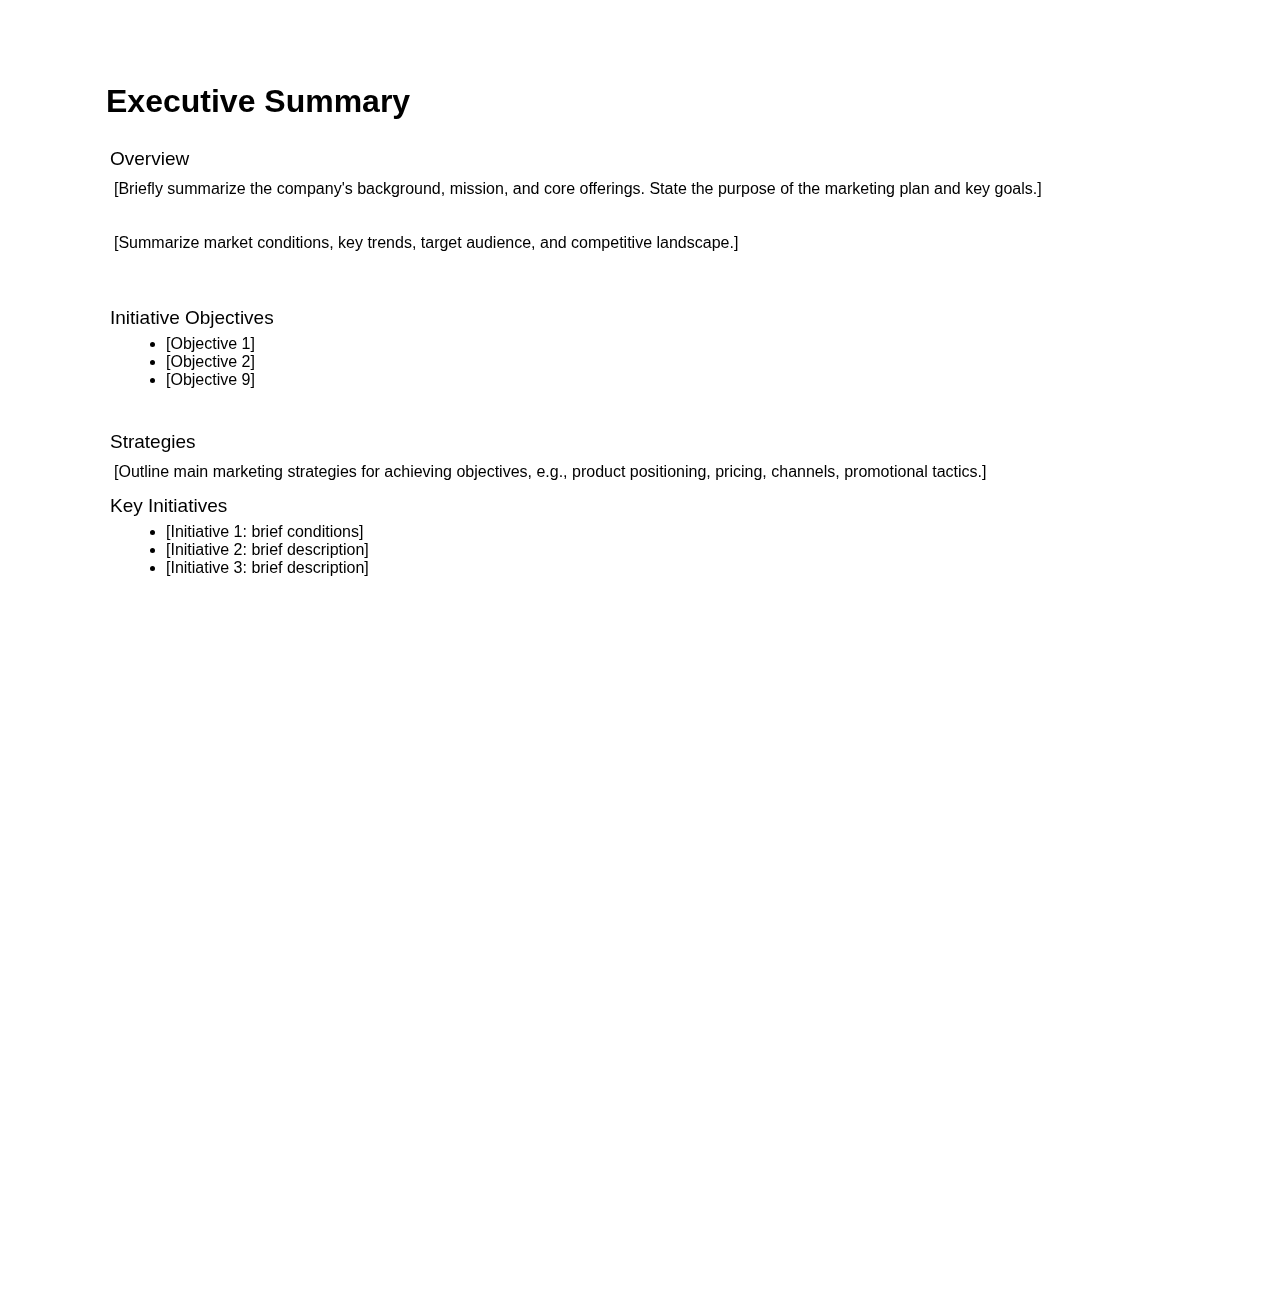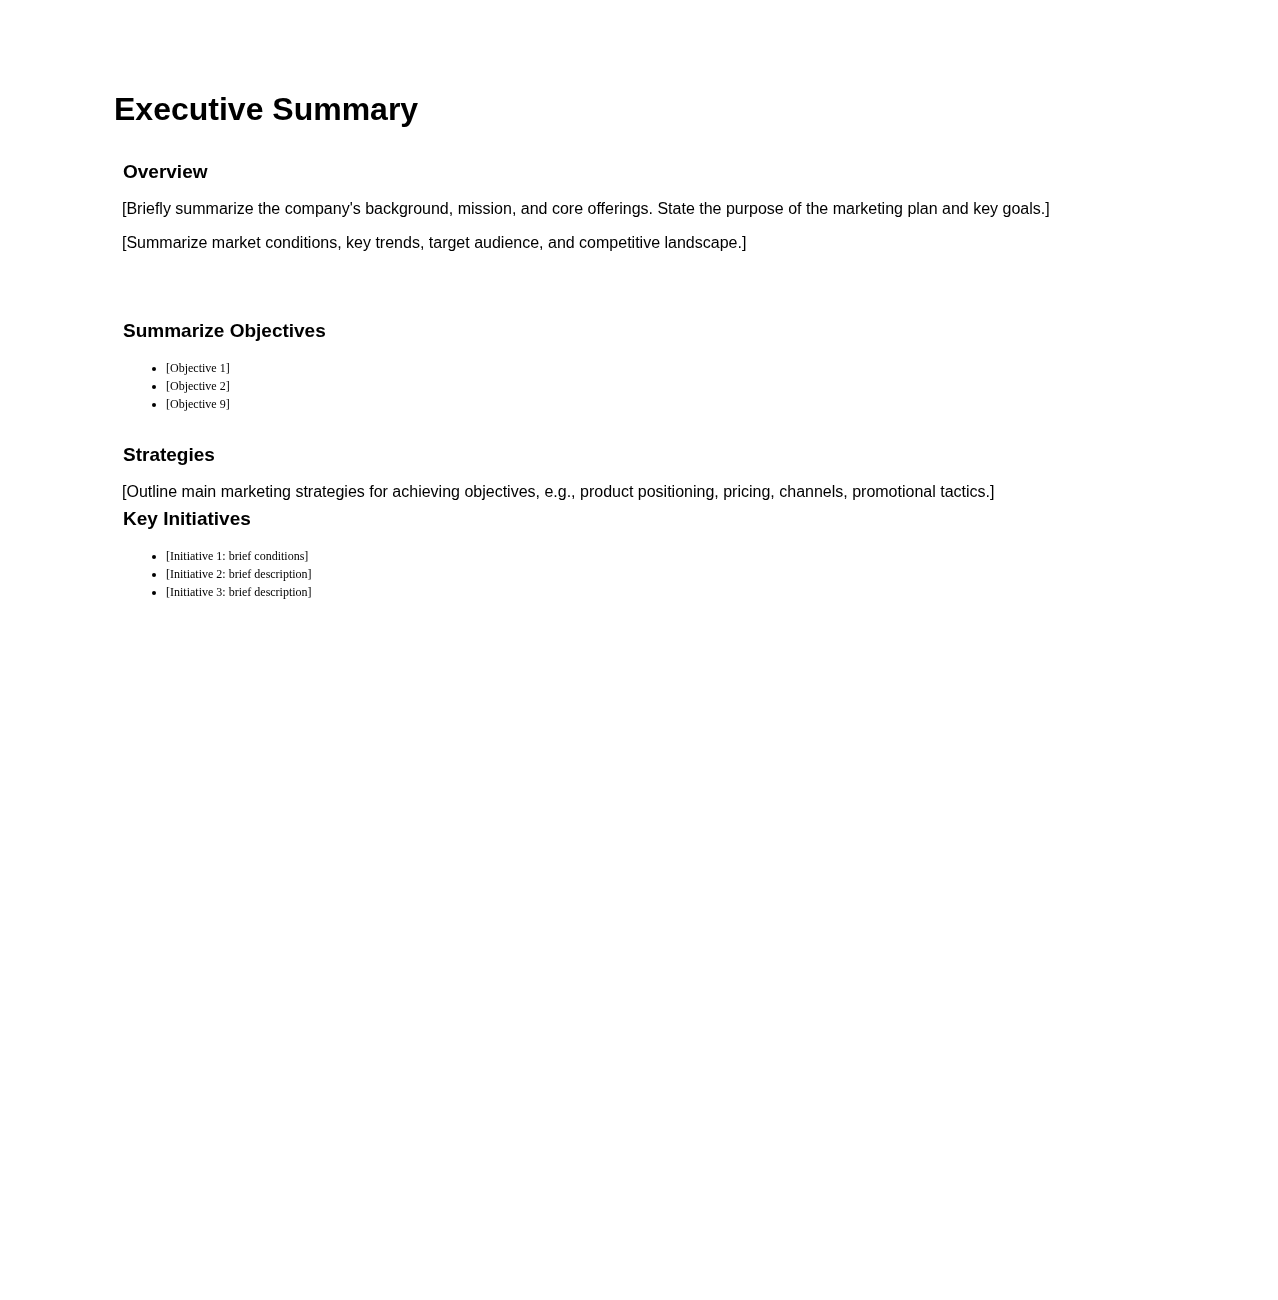--- a/index.html
+++ b/index.html
@@ -16,69 +16,68 @@
       line-height: 18px;
     }
     .page {
       position: relative;
       padding: 0 106px;
     }
     h1 {
       font-size: 32px;
       font-weight: bold;
       line-height: 37px;
-      margin: 8px;
+      margin: 0;
       position: absolute;
       left: 106px;
       top: 83px;
     }
     .section {
       position: absolute;
       left: 106px;
       width: 1060px;
     }
     h3 {
       font-size: 19px;
-      font-weight: bold;
+      font-weight: normal;
       line-height: 22px;
-      margin: 17px;
+      margin: 4px;
     }
     p {
-      margin: 10px 0 0 16px;
+      margin: 10px 0 0 8px;
       font-size: 16px;
       line-height: 18px;
     }
     ul {
       margin: 6px 0 0 0;
       padding-left: 60px;
       list-style: disc;
     }
     li {
-      font-size: 12px;
+      font-size: 16px;
       line-height: 18px;
-      font-family: Liberation Serif, serif;
     }
   </style>
 </head>
 <body>
 
 <div class="page">
   <h1>Executive Summary</h1>
 
   <div class="section" style="top:144px;">
     <h3>Overview</h3>
     <p>[Briefly summarize the company's background, mission, and core offerings. State the purpose of the marketing plan and key goals.]</p>
   </div>
 
   <div class="section" style="top:224px;">
     <p>[Summarize market conditions, key trends, target audience, and competitive landscape.]</p>
   </div>
 
   <div class="section" style="top:303px;">
-    <h3>Summarize Objectives</h3>
+    <h3>Initiative Objectives</h3>
     <ul>
       <li>[Objective 1]</li>
       <li>[Objective 2]</li>
       <li>[Objective 9]</li>
     </ul>
   </div>
 
   <div class="section" style="top:427px;">
     <h3>Strategies</h3>
     <p>[Outline main marketing strategies for achieving objectives, e.g., product positioning, pricing, channels, promotional tactics.]</p>

